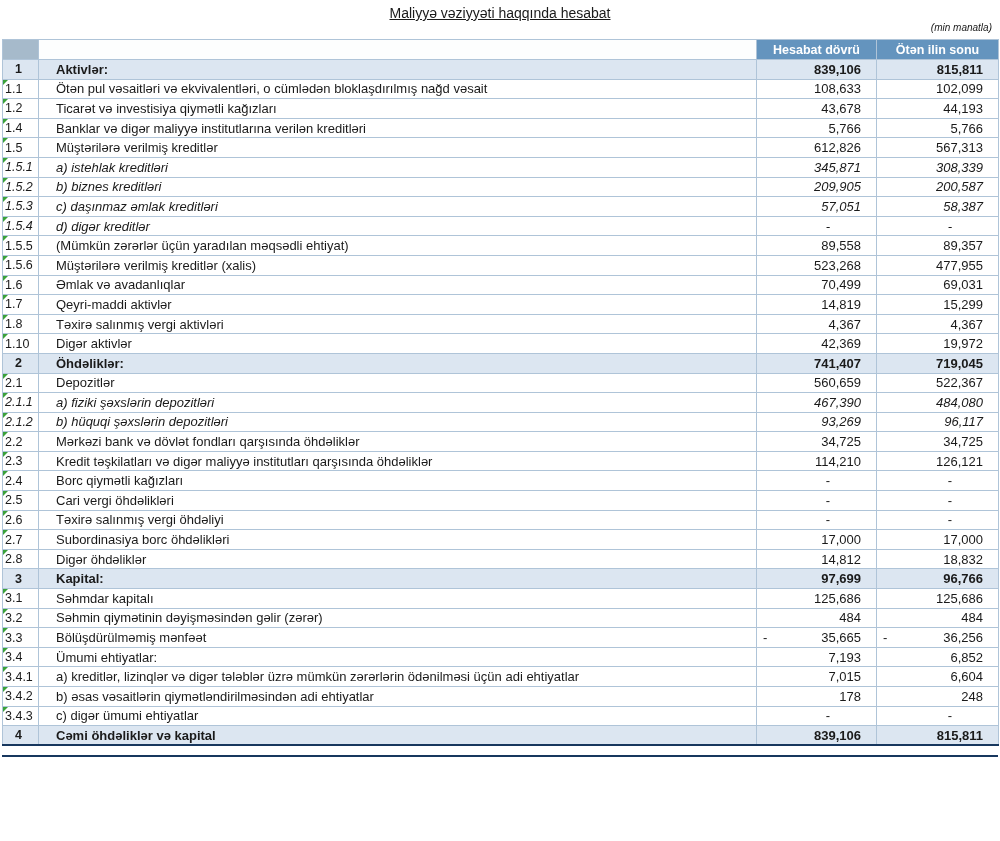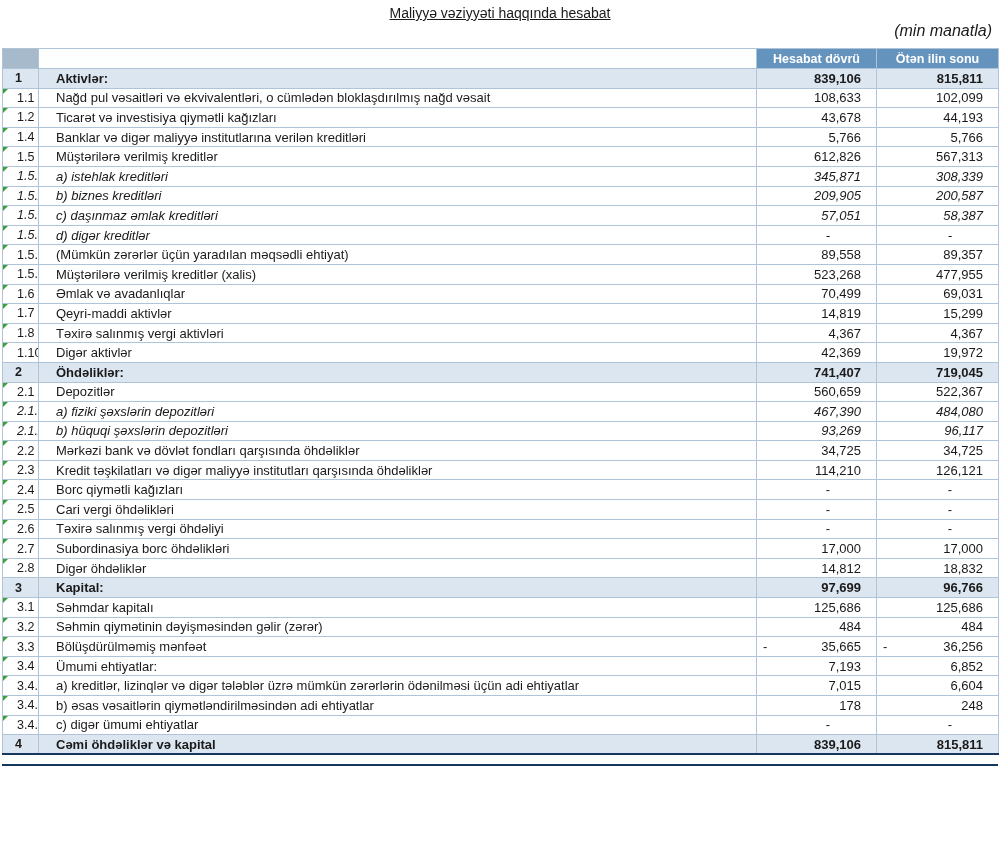--- a/index.html
+++ b/index.html
@@ -15,29 +15,29 @@
     text-align: center;
     padding-top: 5px;
     font-size: 14px;
     font-weight: normal;
     height: 22px;
   }
   .title-row span { text-decoration: underline; }
   .unit-note {
     text-align: right;
     font-style: italic;
-    font-size: 16px;
+    font-size: 10px;
     padding-right: 8px;
     height: 16px;
   }
   table.fin {
     border-collapse: collapse;
     table-layout: fixed;
     width: 996px;
-    margin: 10px 0 0 2px;
+    margin: 1px 0 0 2px;
   }
   col.c-no    { width: 36px; }
   col.c-label { width: 718px; }
   col.c-val   { width: 120px; }
   col.c-val2  { width: 122px; }
   .fin th, .fin td {
     border: 1px solid var(--grid-line, #AFC4D8);
     height: 19.6px;
     padding: 0 4px;
     font-size: 13px;
@@ -49,21 +49,21 @@
     background: var(--header-bg, #6494BE);
     color: var(--header-text, #ffffff);
     font-weight: bold;
     text-align: center;
     font-size: 12.5px;
   }
   th.corner { background: var(--corner-bg, #A6BACB); }
   th.label-head { background: #FDFEFE; }
   td.no-cell {
     text-align: left;
-    padding-left: 14px;
+    padding-left: 2px;
     position: relative;
     font-size: 12.5px;
   }
   td.no-cell.flag::before {
     content: "";
     position: absolute;
     left: 0; top: 0;
     width: 0; height: 0;
     border-top: 5px solid var(--flag-green, #3AA13A);
     border-right: 5px solid transparent;
@@ -115,21 +115,21 @@
   </thead>
   <tbody>
       <tr class="section">
         <td class="no-cell">1</td>
         <td class="label-cell">Aktivlər:</td>
         <td class="val-cell">839,106</td>
         <td class="val-cell">815,811</td>
       </tr>
       <tr>
         <td class="no-cell flag">1.1</td>
-        <td class="label-cell">Nağd pul vəsaitləri və ekvivalentləri, o cümlədən bloklaşdırılmış nağd vəsait</td>
+        <td class="label-cell">Ötən pul vəsaitləri və ekvivalentləri, o cümlədən bloklaşdırılmış nağd vəsait</td>
         <td class="val-cell">108,633</td>
         <td class="val-cell">102,099</td>
       </tr>
       <tr>
         <td class="no-cell flag">1.2</td>
         <td class="label-cell">Ticarət və investisiya qiymətli kağızları</td>
         <td class="val-cell">43,678</td>
         <td class="val-cell">44,193</td>
       </tr>
       <tr>

